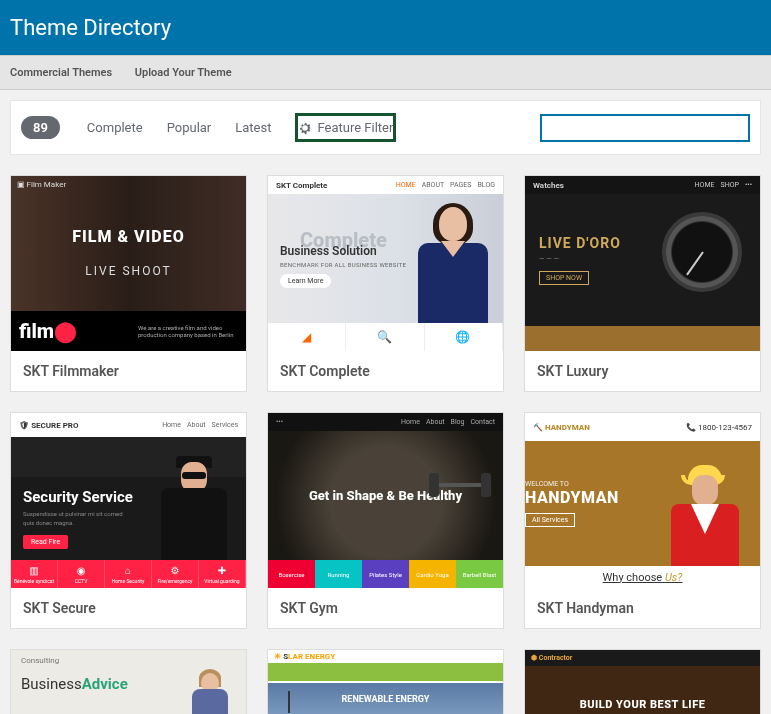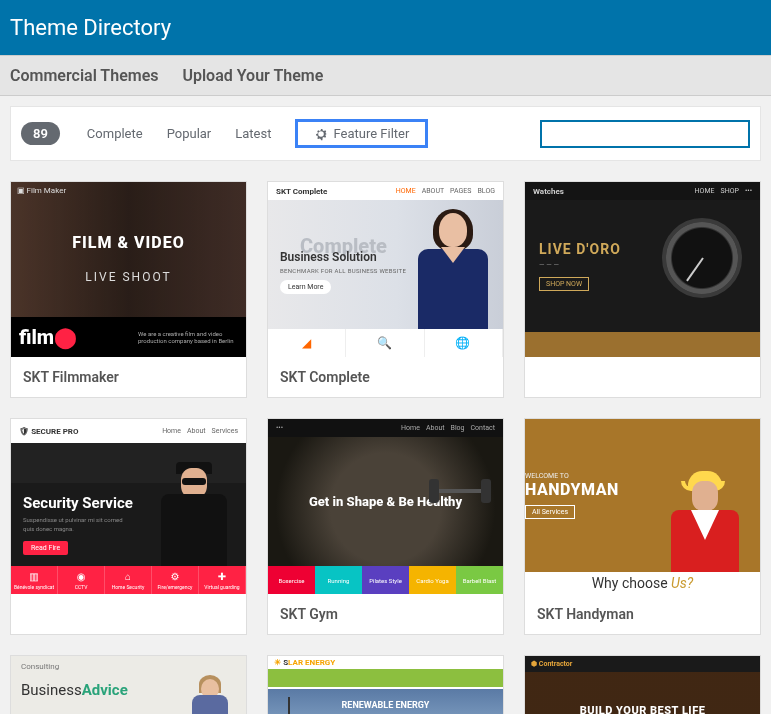--- a/index.html
+++ b/index.html
@@ -1,23 +1,23 @@
 <!DOCTYPE html>
 <html><head>
 <meta charset="utf-8">
 <style>
   * { box-sizing: border-box; margin: 0; padding: 0; }
   body { font-family: -apple-system, BlinkMacSystemFont, "Segoe UI", Roboto, sans-serif; background: #f1f1f1; width: 771px; }
   .header { background: #0073aa; color: #fff; padding: 15px 10px; font-size: 22px; font-weight: 400; }
-  .subnav { background: #e5e5e5; border-top: 1px solid #ccc; border-bottom: 1px solid #ccc; padding: 10px; font-size: 16px; }
+  .subnav { background: #e5e5e5; border-top: 1px solid #ccc; border-bottom: 1px solid #ccc; padding: 10px; font-size: 11px; }
   .subnav a { color: #555; text-decoration: none; margin-right: 20px; font-weight: 600; }
   .filterbar { background: #fff; margin: 10px; padding: 12px 10px; border: 1px solid #e5e5e5; display: flex; align-items: center; font-size: 13px; }
   .count-badge { background: #646970; color: #fff; border-radius: 30px; padding: 4px 12px; font-size: 13px; font-weight: 600; margin-right: 15px; }
   .filterbar a { color: #646970; text-decoration: none; margin: 0 12px; font-size: 13px; }
-  .feature-filter { border: 3px solid #3b82f6; padding: 4px 16px; display: inline-flex; align-items: center; margin-left: 5px; justify-content: center; }
+  .feature-filter { border: 3px solid #14532d; padding: 4px 0; display: inline-flex; align-items: center; margin-left: 5px; justify-content: center; }
   .feature-filter svg { width: 14px; height: 14px; margin-right: 5px; }
   .search { margin-left: auto; }
   .search input { border: 2px solid #0073aa; background: #fff; height: 28px; width: 210px; padding: 2px 6px; font-size: 13px; outline: none; }
   .grid { display: grid; grid-template-columns: repeat(3, 1fr); gap: 20px 20px; padding: 10px; }
   .card { background: #fff; border: 1px solid #ddd; display: flex; flex-direction: column; }
   .thumb { width: 100%; height: 175px; position: relative; overflow: hidden; background: #222; color: #fff; display: flex; flex-direction: column; }
   .card-title { padding: 12px 12px; font-size: 14px; color: #555; font-weight: 600; background: #fff; }
 
   
   .film { background: linear-gradient(rgba(0,0,0,.3),rgba(0,0,0,.3)), linear-gradient(90deg,#6b4a3a 0,#3b2a22 50%,#5a3f36 100%); }
@@ -100,21 +100,21 @@
   .hm-hero { flex:1; background:linear-gradient(rgba(168,118,41,.6),rgba(168,118,41,.6)), #a87629; position:relative; display:flex; align-items:center; padding-left:0; }
   .hm-hero .w { font-size:7px; color:#eee; }
   .hm-hero .h { font-weight:800; color:#fff; font-size:16px; letter-spacing:.5px; }
   .hm-hero .b { display:inline-block; border:1px solid #fff; color:#fff; font-size:7px; padding:2px 6px; margin-top:6px; }
   .hm-hero .guy { position:absolute; right:10px; bottom:0; width:90px; height:105px; }
   .hm-hero .guy .head { width:26px; height:30px; background:#e0b090; border-radius:40%; position:absolute; top:14px; left:32px; }
   .hm-hero .guy .helm { width:34px; height:18px; background:#ffd84d; border-radius:16px 16px 4px 4px; position:absolute; top:4px; left:28px; }
   .hm-hero .guy .muff { width:44px; height:10px; border:4px solid #ffd84d; border-top:none; border-radius:0 0 20px 20px; position:absolute; top:14px; left:21px; }
   .hm-hero .guy .vest { width:68px; height:62px; background:#d91f1f; position:absolute; bottom:0; left:11px; border-radius:8px 8px 0 0; }
   .hm-hero .guy .vest::after{content:""; position:absolute; top:0; left:20px; width:28px; height:30px; background:#fff; clip-path:polygon(0 0,100% 0,50% 100%);}
-  .hm-strip { height:22px; background:#fff; display:flex; align-items:center; justify-content:center; font-size:14px; color:#333; }
+  .hm-strip { height:22px; background:#fff; display:flex; align-items:center; justify-content:center; font-size:11px; color:#333;text-decoration:underline; }
   .hm-strip .u { color:#c99a2e; font-style:italic; }
 
   
   .partial { height:65px !important; }
   .consult { background:#ecebe6; color:#333; padding:6px 10px; }
   .consult .badv { font-size:15px; }
   .consult .badv b { color:#2aa37a; }
   .consult .person2 { position:absolute; right:14px; bottom:0; width:44px; height:48px; }
   .consult .person2 .head{ width:18px;height:20px;background:#e8bfa0;border-radius:50%;position:absolute;top:6px;left:13px;}
   .consult .person2 .hair{ width:22px;height:18px;background:#b7905e;border-radius:50% 50% 0 0;position:absolute;top:2px;left:11px;}
@@ -219,20 +219,21 @@
       <div class="lux-hero">
         <div class="txt">
           <div class="h">LIVE D'ORO</div>
           <div class="s">— — —</div>
           <span class="q">SHOP NOW</span>
         </div>
         <div class="watch"></div>
       </div>
       <div class="lux-bottom"></div>
     </div>
+    <div class="card-title">SKT Luxury</div>
   </div>
 
   <div class="card">
     <div class="thumb">
       <div class="sec-top">
           <span class="brand">🛡 <span>SECURE PRO</span></span>
           <span class="m">
             <span>Home</span>
             <span>About</span>
             <span>Services</span>
@@ -267,20 +268,21 @@
         <div>
             <span class="i">⚙</span>
             <span class="t">Fire/emergency</span>
           </div>
         <div>
             <span class="i">✚</span>
             <span class="t">Virtual guarding</span>
           </div>
       </div>
     </div>
+    <div class="card-title">SKT Secure</div>
   </div>
 
   <div class="card">
     <div class="thumb" style="position:relative;">
       <div class="gym-top">
           <span>•••</span>
           <span class="m">
             <span>Home</span>
             <span>About</span>
             <span>Blog</span>
@@ -299,20 +301,24 @@
           <div>Pilates Style</div>
           <div>Cardio Yoga</div>
           <div>Barbell Blast</div>
         </div>
     </div>
     <div class="card-title">SKT Gym</div>
   </div>
 
   <div class="card">
     <div class="thumb">
+      <div class="hm-top">
+          <span class="brand">🔨 <span>HANDYMAN</span></span>
+          <span class="ph">📞 1800-123-4567</span>
+        </div>
       <div class="hm-hero">
         <div>
           <div class="w">WELCOME TO</div>
           <div class="h">HANDYMAN</div>
           <span class="b">All Services</span>
         </div>
         <div class="guy">
             <div class="helm"></div>
             <div class="muff"></div>
             <div class="head"></div>

